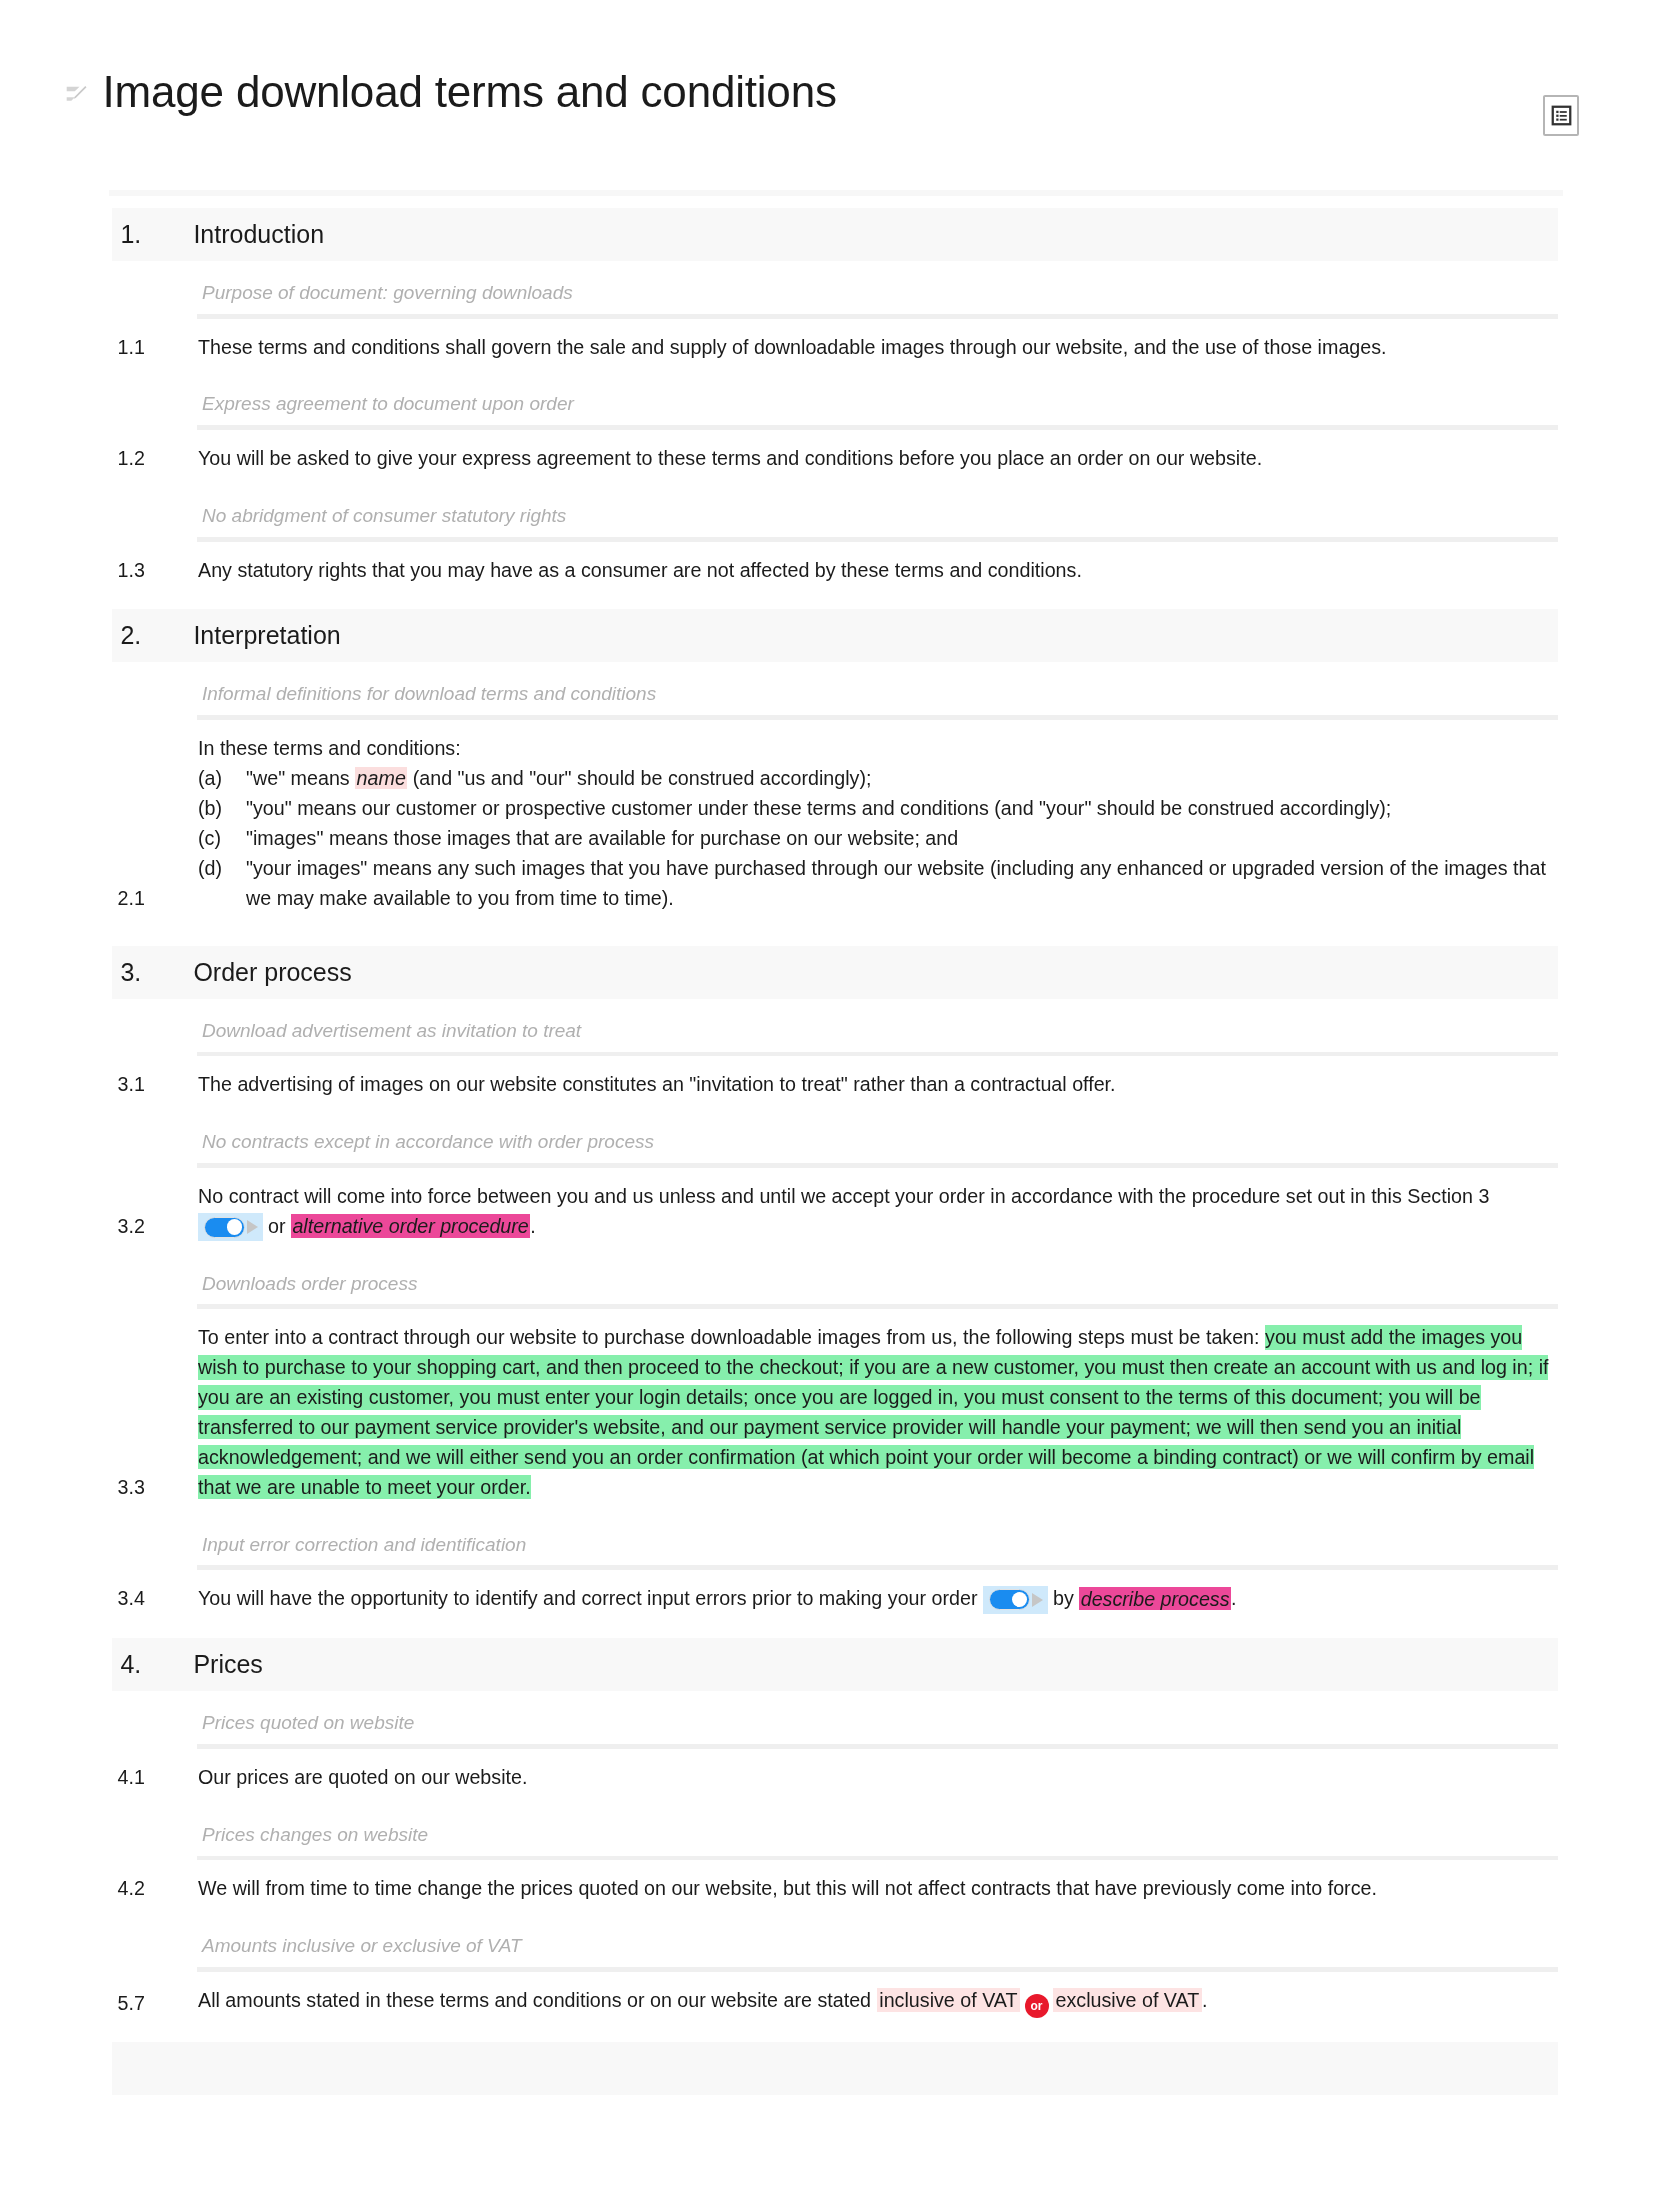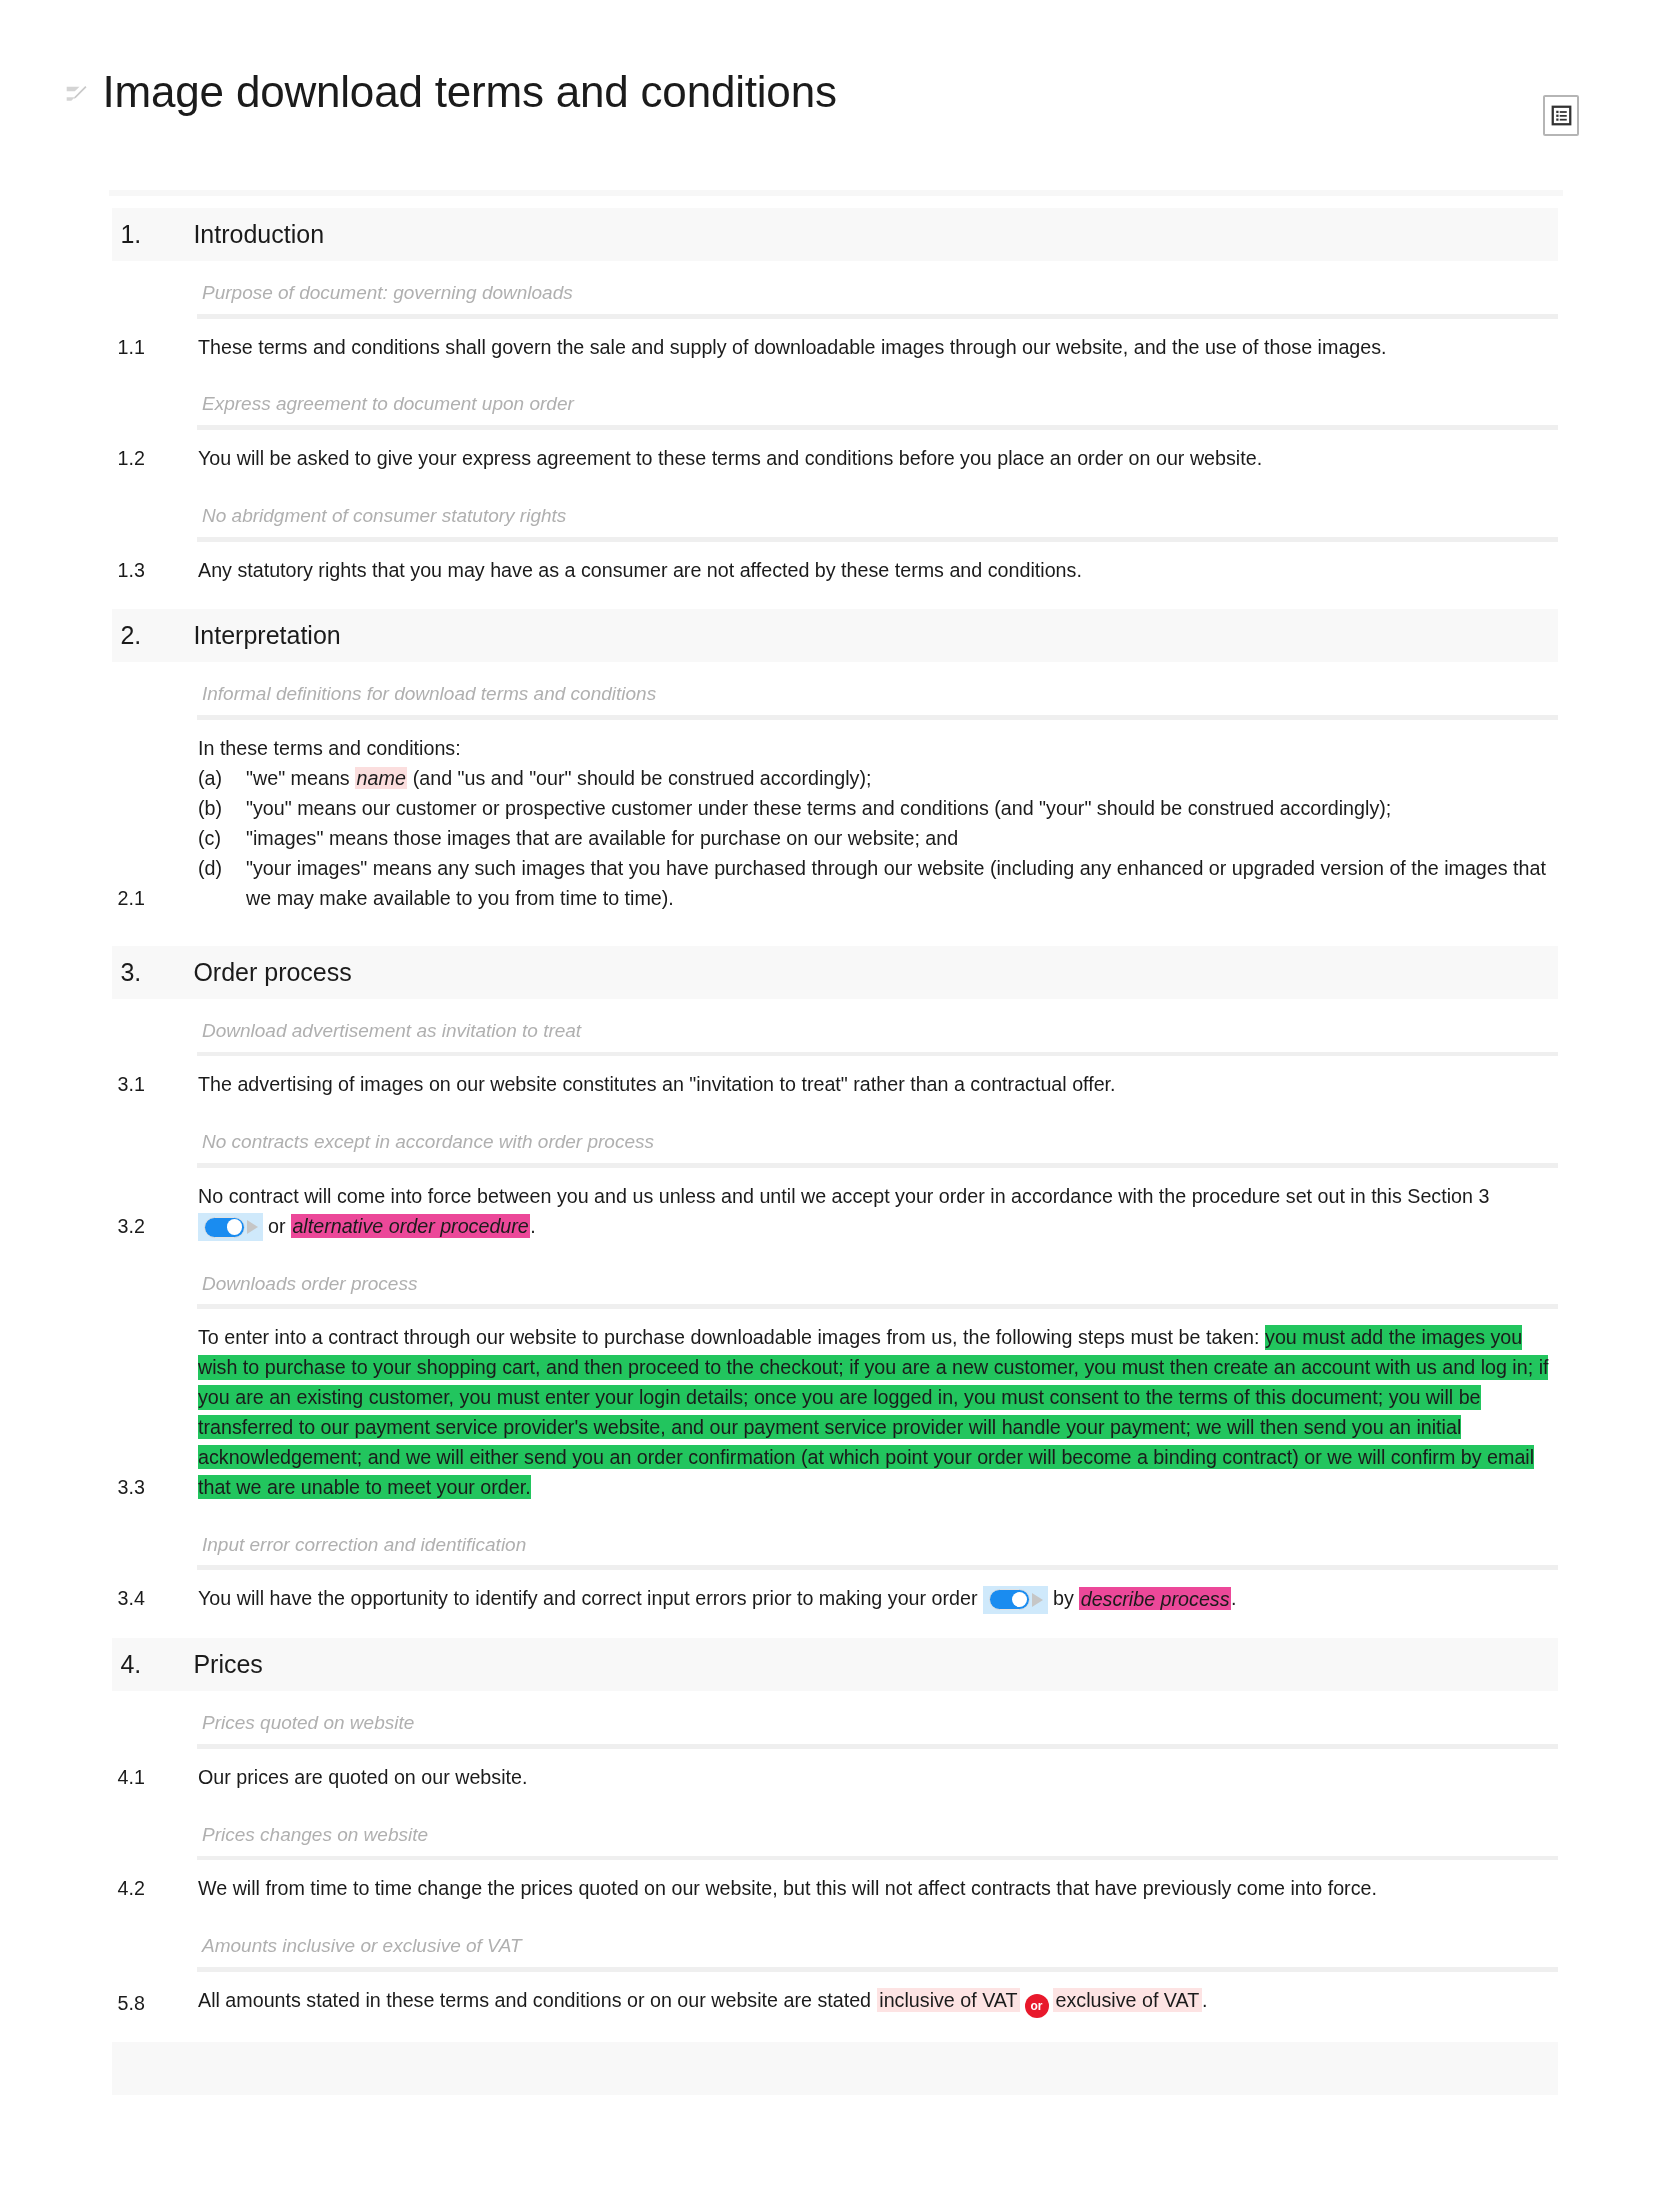--- a/index.html
+++ b/index.html
@@ -155,21 +155,21 @@
     font-style: italic;
     padding: 0 1.4px;
     margin-top: 24px;
   }
   .hl-pink {
     background: #fde3e3;
     padding: 0.7px 2.8px;
     margin-top: 28px;
   }
   .hl-yellow {
-    background: #22c55e;
+    background: #86efac;
     box-decoration-break: clone;
     -webkit-box-decoration-break: clone;
     padding: 1.4px 0;
   }
   .hl-lavender {
     background: #ec4899;
     font-style: italic;
     padding: 0.7px 1.4px;
   }
 
@@ -389,21 +389,21 @@
   <div class="guidance-rule"></div>
   <div class="clause">
     <div class="clause-num">4.2</div>
     <div class="clause-body">We will from time to time change the prices quoted on our website, but this will not affect contracts that have previously come into force.</div>
   </div>
 
   <div class="spacer-sm"></div>
   <div class="guidance">Amounts inclusive or exclusive of VAT</div>
   <div class="guidance-rule"></div>
   <div class="clause">
-    <div class="clause-num">5.8</div>
+    <div class="clause-num">5.7</div>
     <div class="clause-body"><span>All amounts stated in these terms and conditions or on our website are stated </span><span class="hl-pink">inclusive of VAT</span><span class="or-badge">or</span><span class="hl-pink">exclusive of VAT</span><span>.</span></div>
   </div>
 
   <div class="spacer-md"></div>
 
   <div class="section-band"></div>
 
 </div>
 
 

